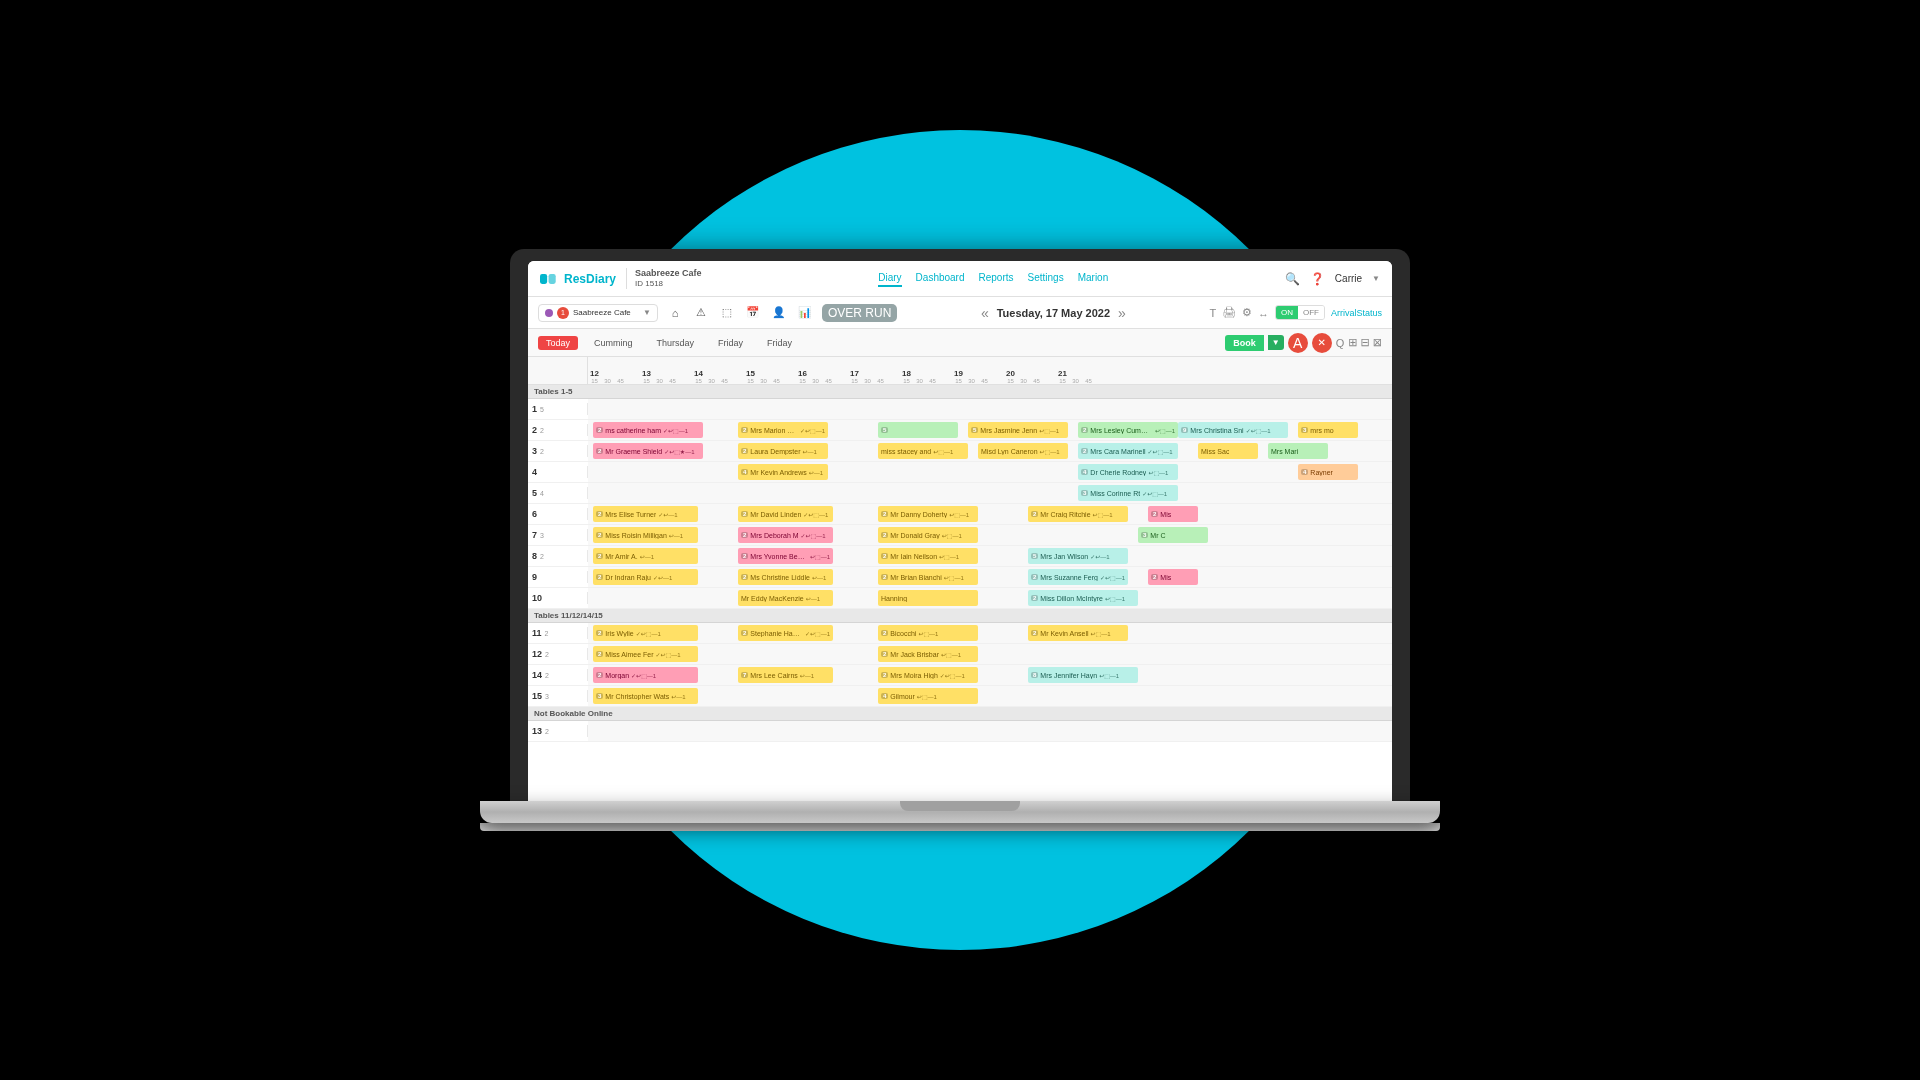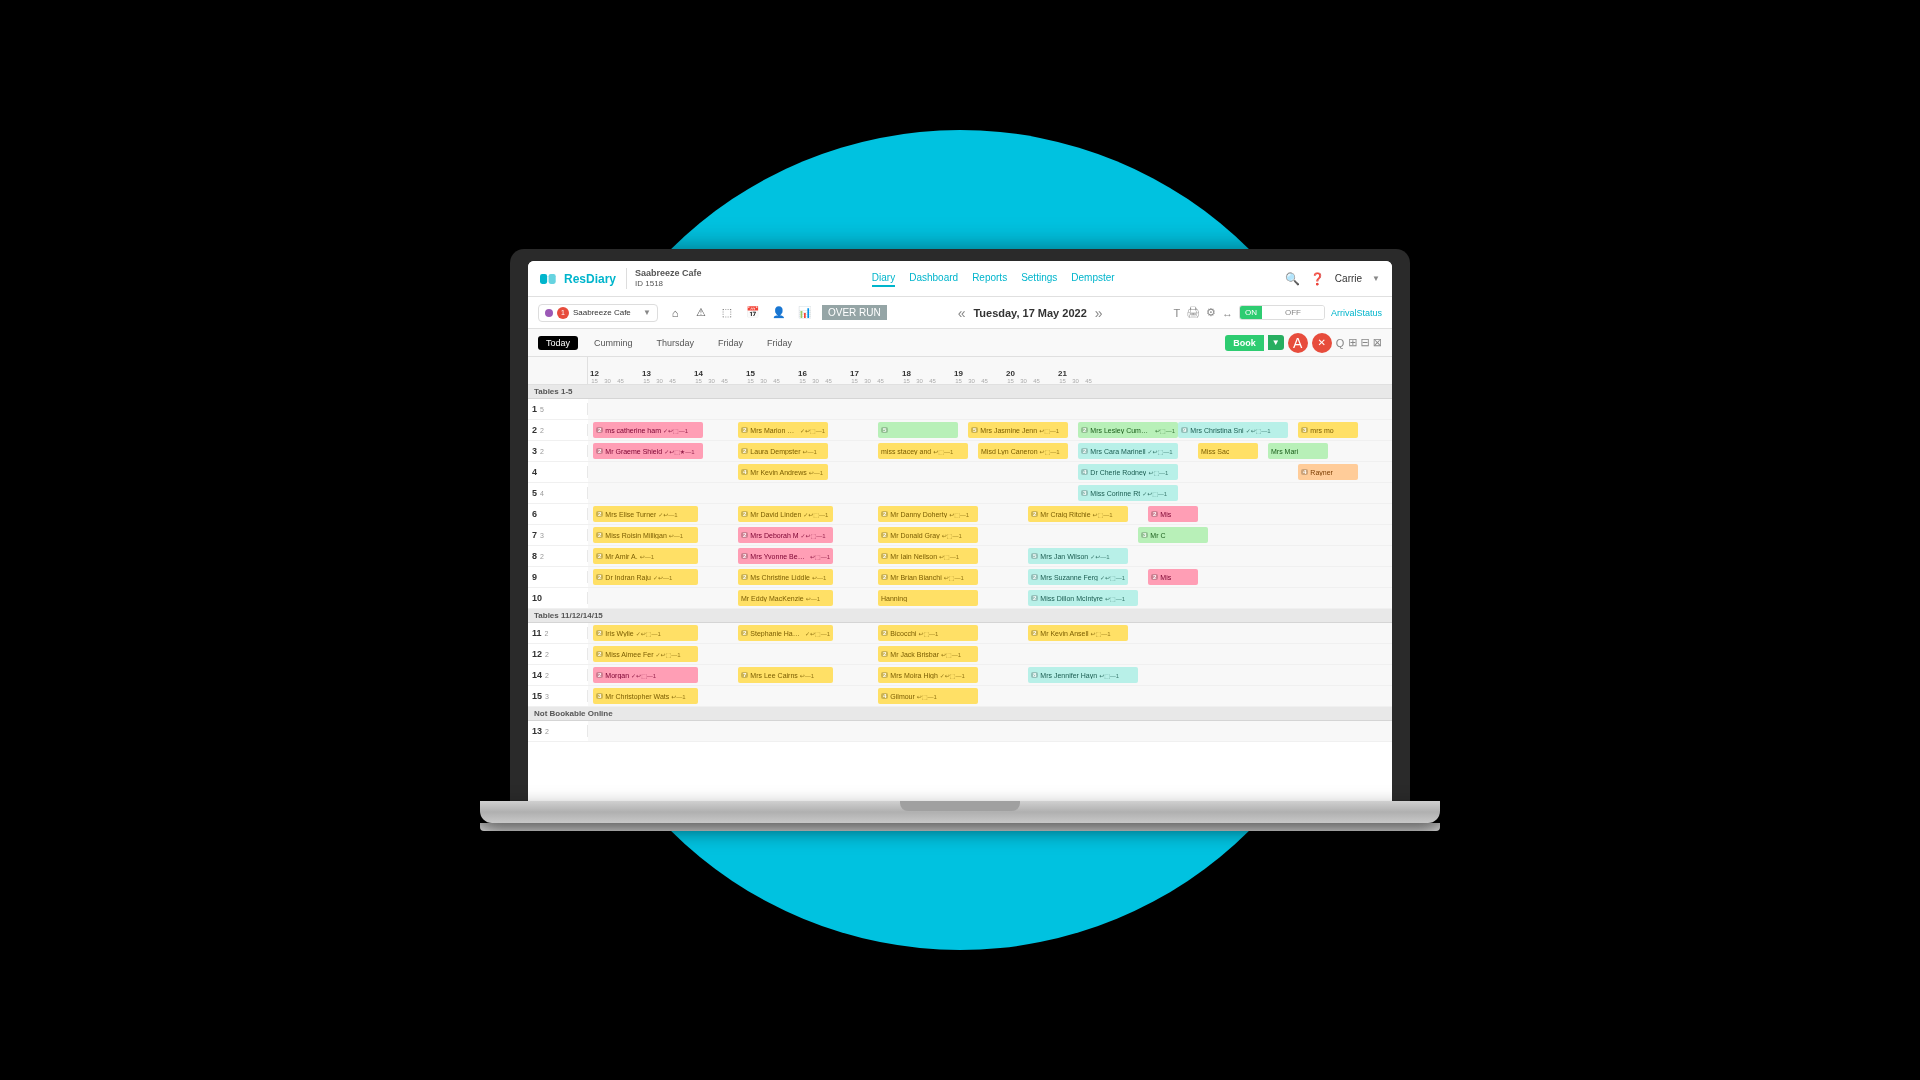--- a/index.html
+++ b/index.html
@@ -201,23 +201,23 @@
       width: 22px; height: 22px;
       display: flex; align-items: center; justify-content: center;
       cursor: pointer; color: #555; font-size: 11px;
       border-radius: 3px;
     }
 
     .over-run-btn {
       background: #95a5a6;
       color: #fff;
       border: none;
-      border-radius: 0;
+      border-radius: 5px;
       padding: 2px 6px;
-      font-size: 10px;
+      font-size: 12px;
       cursor: pointer;
     }
 
     .date-nav {
       display: flex;
       align-items: center;
       gap: 8px;
       flex: 1;
       justify-content: center;
     }
@@ -243,21 +243,21 @@
       color: #888; font-size: 11px; cursor: pointer;
     }
     .toggle-group {
       display: flex;
       border: 1px solid #ddd;
       border-radius: 3px;
       overflow: hidden;
       font-size: 8px;
     }
     .toggle-on { background: #2ecc71; color: #fff; padding: 2px 5px; cursor: pointer; }
-    .toggle-off { background: #fff; color: #888; padding: 2px 23px; cursor: pointer; }
+    .toggle-off { background: #fff; color: #888; padding: 2px 5px; cursor: pointer; }
 
     .arrival-status {
       font-size: 9px;
       color: #00b5cc;
       cursor: pointer;
     }
 
     
     .day-tabs-row {
       display: flex;
@@ -269,21 +269,21 @@
       height: 28px;
     }
     .day-tab {
       padding: 2px 8px;
       border-radius: 3px;
       font-size: 9px;
       cursor: pointer;
       color: #555;
     }
     .day-tab.today {
-      background: #000000;
+      background: #ef4444;
       color: #fff;
     }
 
     .book-btn-group {
       display: flex;
       align-items: center;
       margin-left: auto;
       gap: 4px;
     }
     .book-btn {
@@ -518,21 +518,21 @@
             <div class="nav-venue">
               <span class="nav-venue-name">Saabreeze Cafe</span>
               <span>ID 1518</span>
             </div>
 
             <div class="nav-tabs">
               <span class="nav-tab active">Diary</span>
               <span class="nav-tab">Dashboard</span>
               <span class="nav-tab">Reports</span>
               <span class="nav-tab">Settings</span>
-              <span class="nav-tab">Dempster</span>
+              <span class="nav-tab">Marion</span>
             </div>
 
             <div class="nav-right">
               <span class="nav-search-icon">🔍</span>
               <span class="nav-help-icon">❓</span>
               <span class="nav-user">Carrie</span>
               <span style="font-size:8px;color:#888;">▼</span>
             </div>
           </div>
 

